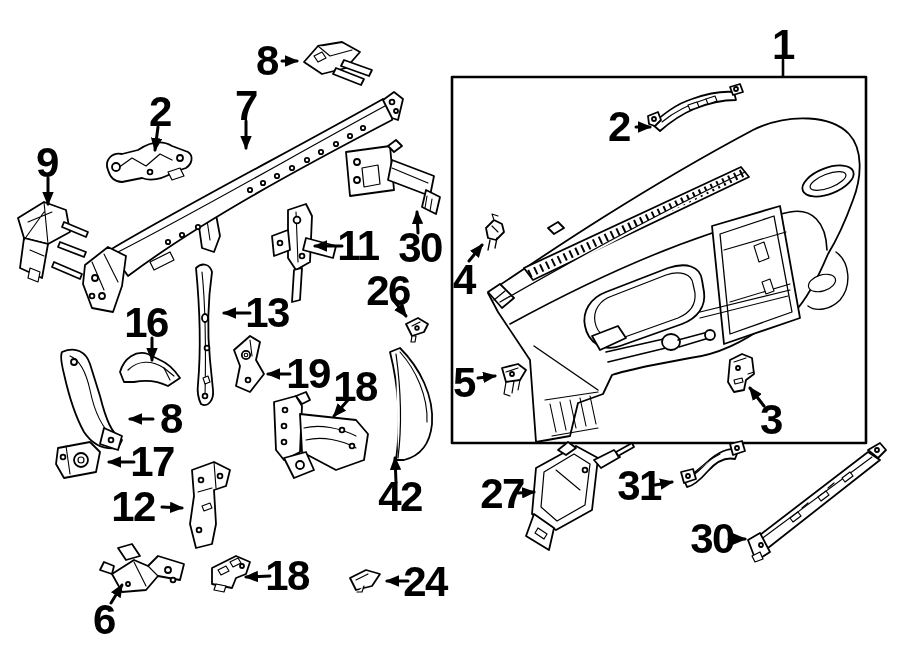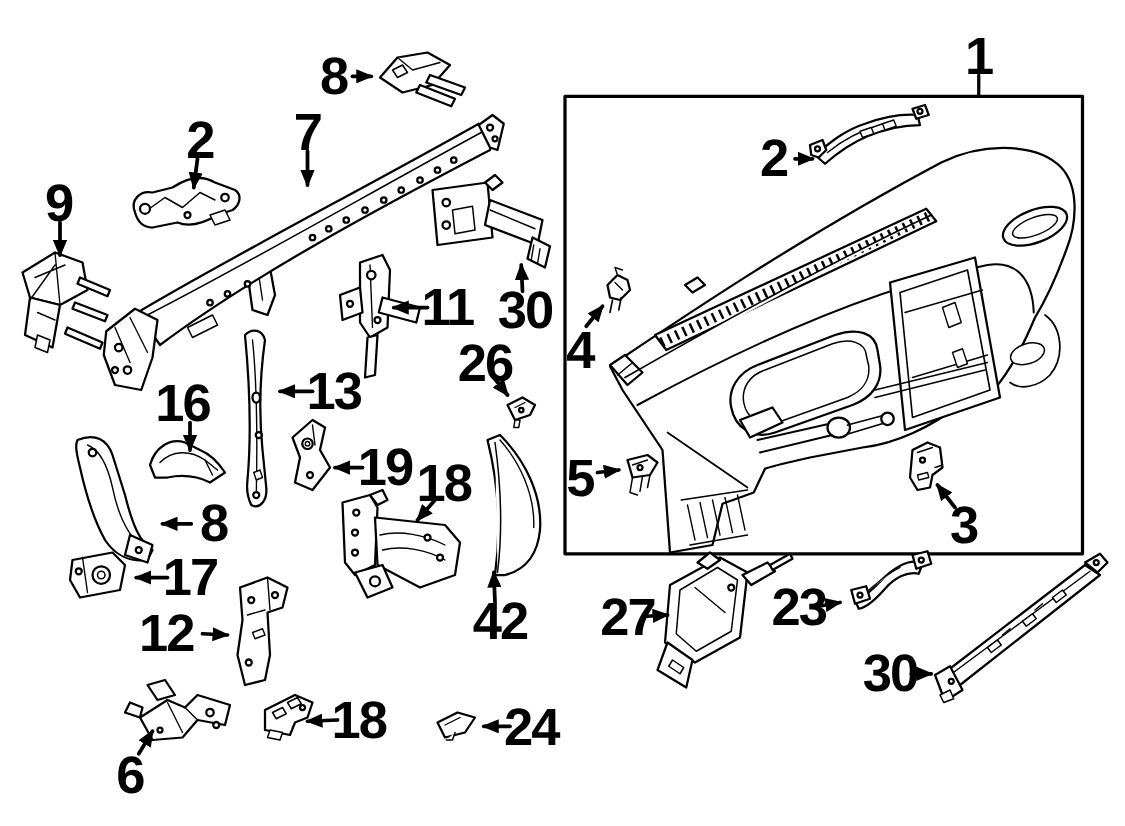--- a/index.html
+++ b/index.html
@@ -375,17 +375,17 @@
   <span class="num" style="left:267px;top:313px">13</span>
   <span class="num" style="left:171px;top:419px">8</span>
   <span class="num" style="left:308px;top:374px">19</span>
   <span class="num" style="left:146px;top:323px">16</span>
   <span class="num" style="left:152px;top:462px">17</span>
   <span class="num" style="left:287px;top:576px">18</span>
   <span class="num" style="left:355px;top:387px">18</span>
   <span class="num" style="left:420px;top:248px">30</span>
   <span class="num" style="left:502px;top:494px">27</span>
   <span class="num" style="left:712px;top:539px">30</span>
-  <span class="num" style="left:639px;top:486px">23</span>
+  <span class="num" style="left:639px;top:486px">31</span>
   <span class="num" style="left:425px;top:582px">24</span>
   <span class="num" style="left:400px;top:497px">42</span>
   <span class="num" style="left:388px;top:291px">26</span>
 </div>
 
 </body></html>

